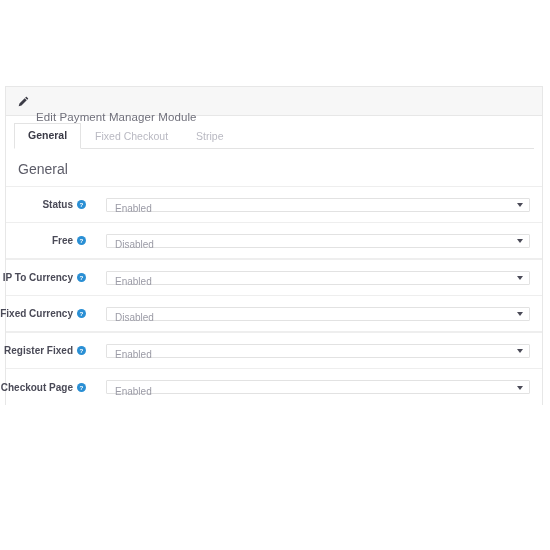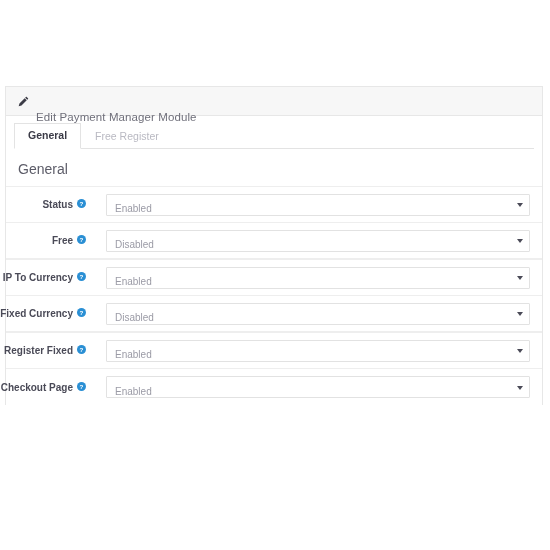--- a/index.html
+++ b/index.html
@@ -117,41 +117,42 @@
 
   .form-label {
     width: 88px;
     flex: 0 0 88px;
     text-align: right;
     font-size: 10px;
     font-weight: bold;
     color: #4a4a57;
     white-space: nowrap;
     display: flex;
+    align-items: center;
     justify-content: flex-end;
     gap: 4px;
     padding-right: 8px;
     box-sizing: border-box;
   }
   .help-icon {
     width: 9px;
     height: 9px;
     flex: 0 0 auto;
     display: block;
   }
 
   .form-control-wrap {
     flex: 1 1 auto;
     padding-left: 12px;
     padding-right: 12px;
     box-sizing: border-box;
   }
   .select-box {
     position: relative;
-    height: 22px;
+    height: 14px;
     border: 1px solid #e2e2e2;
     background: #ffffff;
     box-sizing: border-box;
     display: flex;
     align-items: center;
     padding: 8px 18px 0 8px;
     border-radius: 1px;
   }
   .select-box .select-value {
     font-size: 10px;
@@ -181,21 +182,22 @@
     <svg class="pencil-icon" viewBox="0 0 16 16">
       <path d="M12.6 1.4c-.3-.3-.8-.3-1.1 0l-1.1 1.1 3.1 3.1 1.1-1.1c.3-.3.3-.8 0-1.1L12.6 1.4z" fill="#3c3c46"></path>
       <path d="M9.7 3.3L2.1 10.9 1 15l4.1-1.1 7.6-7.6-3-3z" fill="#3c3c46"></path>
     </svg>
     <span class="panel-title">Edit Payment Manager Module</span>
   </div>
 
   <div class="tabs-wrap">
     <div class="tabs">
       <div class="tab active">General</div>
-      <div class="tab">Free Register</div>
+      <div class="tab">Fixed Checkout</div>
+      <div class="tab">Stripe</div>
     </div>
   </div>
 
   <div class="section">
     <h3 class="section-title">General</h3>
     <div class="section-rule"></div>
 
     <div class="form-row">
       <div class="form-label">
         <span>Status</span>

